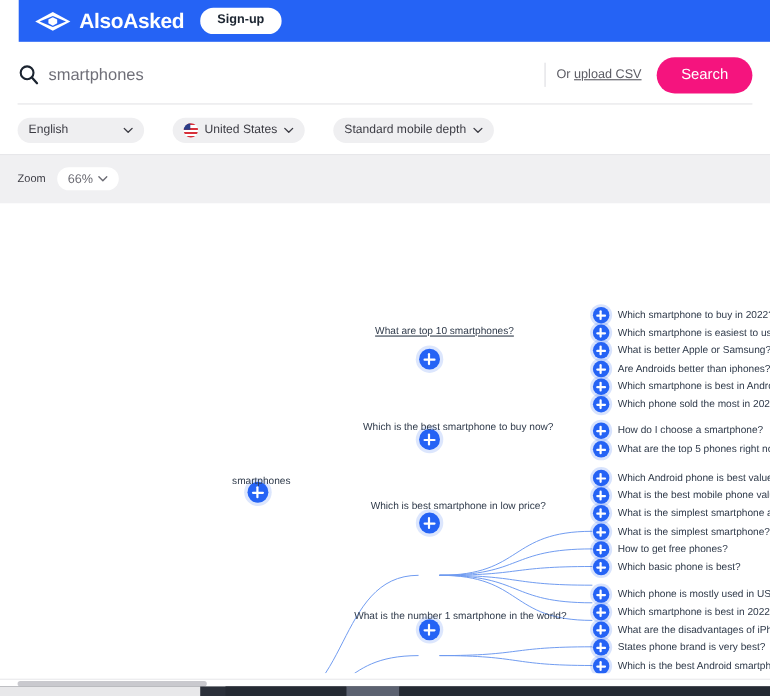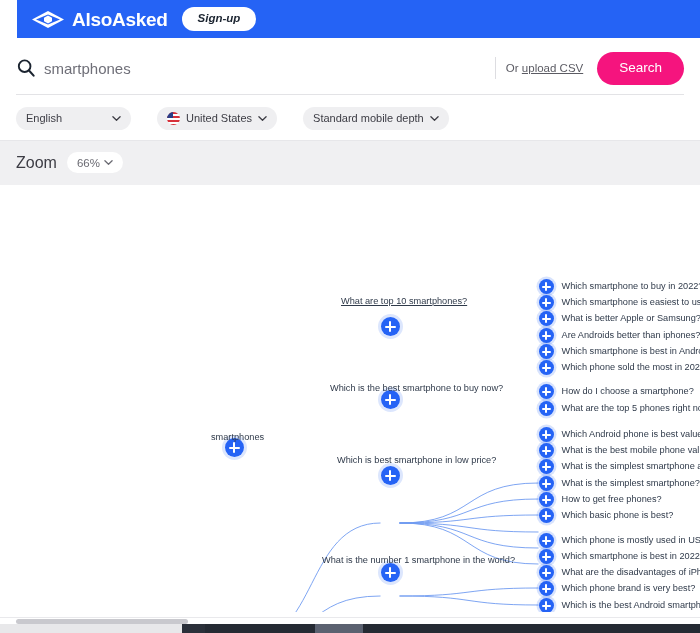--- a/index.html
+++ b/index.html
@@ -46,21 +46,20 @@
     background: #ffffff;
     color: #1b2430;
     border: none;
     border-radius: 20px;
     font-size: 11.5px;
     font-weight: 700;
     font-family: "Liberation Sans", sans-serif;
     padding: 5px 16px;
     cursor: pointer;
     line-height: 1.2;
-    font-style: italic;
   }
 
   
   .search-area {
     background: #ffffff;
     padding: 14px 16px 10px 16px;
   }
   .search-row {
     display: flex;
     align-items: center;
@@ -136,21 +135,21 @@
   
   .zoombar {
     background: #f0f0f2;
     height: 45px;
     display: flex;
     align-items: center;
     padding: 0 16px;
     gap: 10px;
     border-top: 1px solid #e7e7ea;
   }
-  .zoom-label { font-size: 16px; color: #3c3c44; }
+  .zoom-label { font-size: 10px; color: #3c3c44; }
   .zoom-pill {
     background: #ffffff;
     border-radius: 14px;
     height: 21px;
     display: flex;
     align-items: center;
     gap: 4px;
     padding: 0 10px;
     font-size: 11.5px;
     color: #6b6b73;
@@ -421,21 +420,21 @@
       <div class="node" style="left: 538.5px; top: 364.5px;">
         <div class="node-dot"></div>
         <span class="leaf-label">Which smartphone is best in 2022?</span>
       </div>
       <div class="node" style="left: 538.5px; top: 380.5px;">
         <div class="node-dot"></div>
         <span class="leaf-label">What are the disadvantages of iPhones?</span>
       </div>
       <div class="node" style="left: 538.5px; top: 396.5px;">
         <div class="node-dot"></div>
-        <span class="leaf-label">Which phone brand is very best?</span>
+        <span class="leaf-label">States phone brand is very best?</span>
       </div>
       <div class="node" style="left: 538.5px; top: 413.5px;">
         <div class="node-dot"></div>
         <span class="leaf-label">Which is the best Android smartphone in the worl</span>
       </div>
     </div>
 </div>
 
 <div class="hscroll">
   <div class="thumb"></div>

